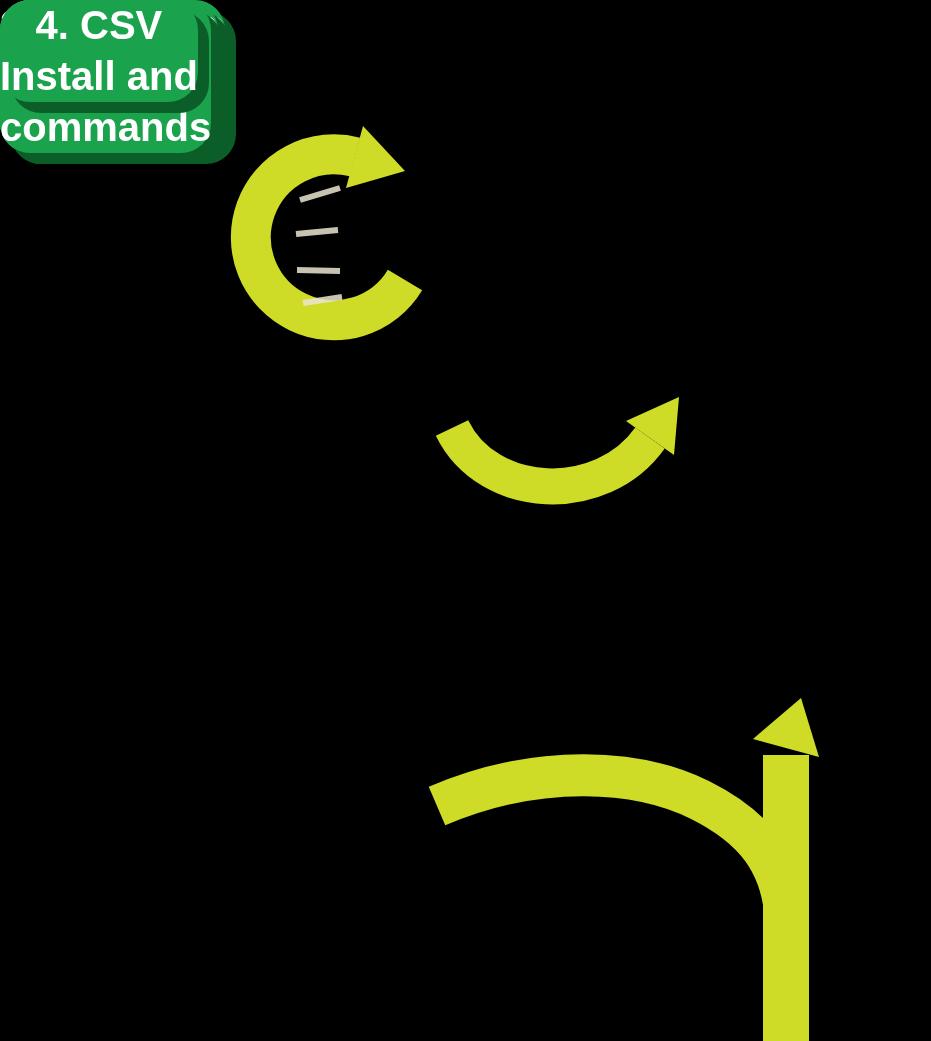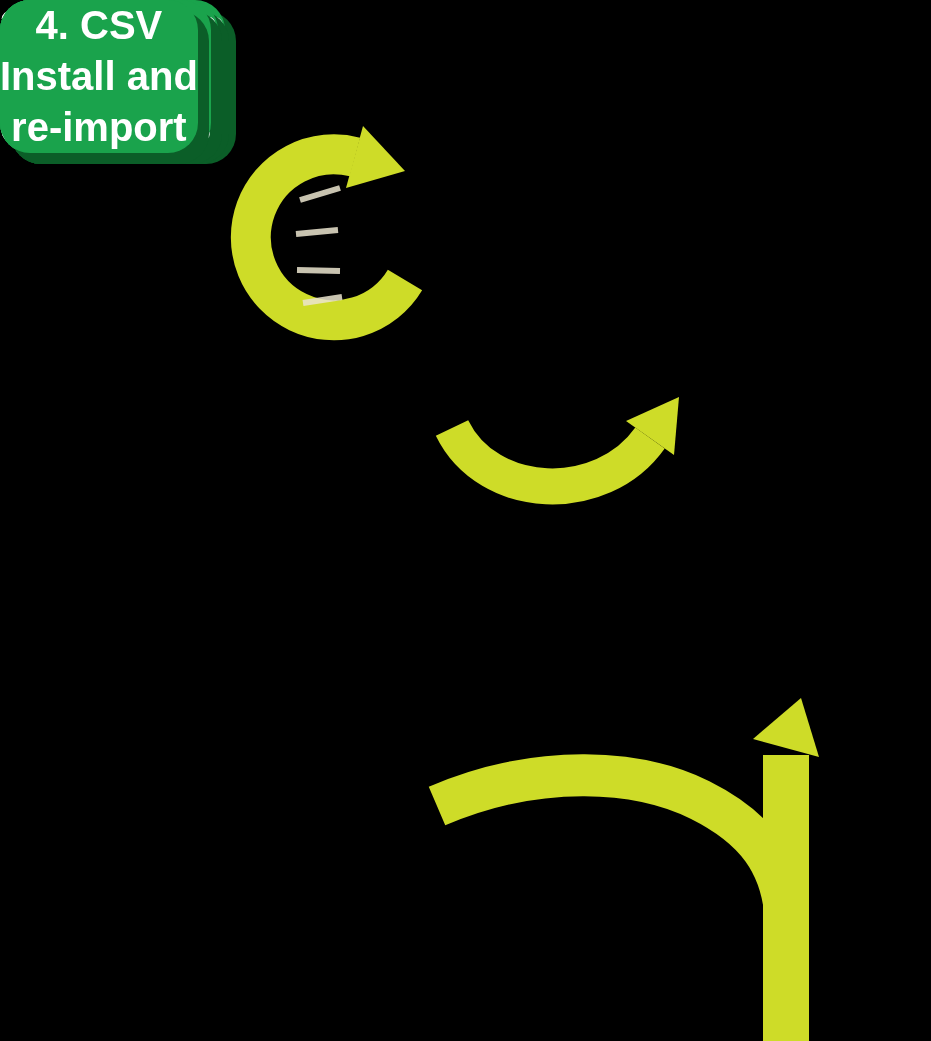--- a/index.html
+++ b/index.html
@@ -125,21 +125,20 @@
 
   <div class="step-box box3">
     <span>3. Apply</span>
     <span>the SQL</span>
     <span>commands</span>
   </div>
 
   <div class="step-box box4">
     <span>4. CSV</span>
     <span>Install and</span>
-    <span>re-import</span>
   </div>
 
   <svg class="arrow-layer" width="931" height="1041" viewBox="0 0 931 1041">
 
     <g>
       <path d="M 452,428 C 488,502 602,506 650,438" fill="none" stroke="#cedc28" stroke-width="36"></path>
       <polygon points="674,455 626,421 679,397" fill="#cedc28"></polygon>
     </g>
 
     <g>

